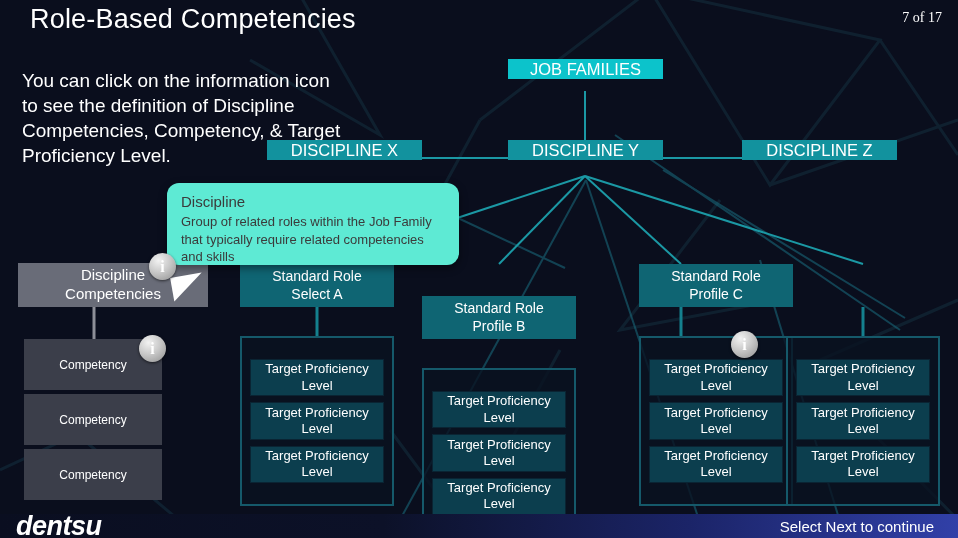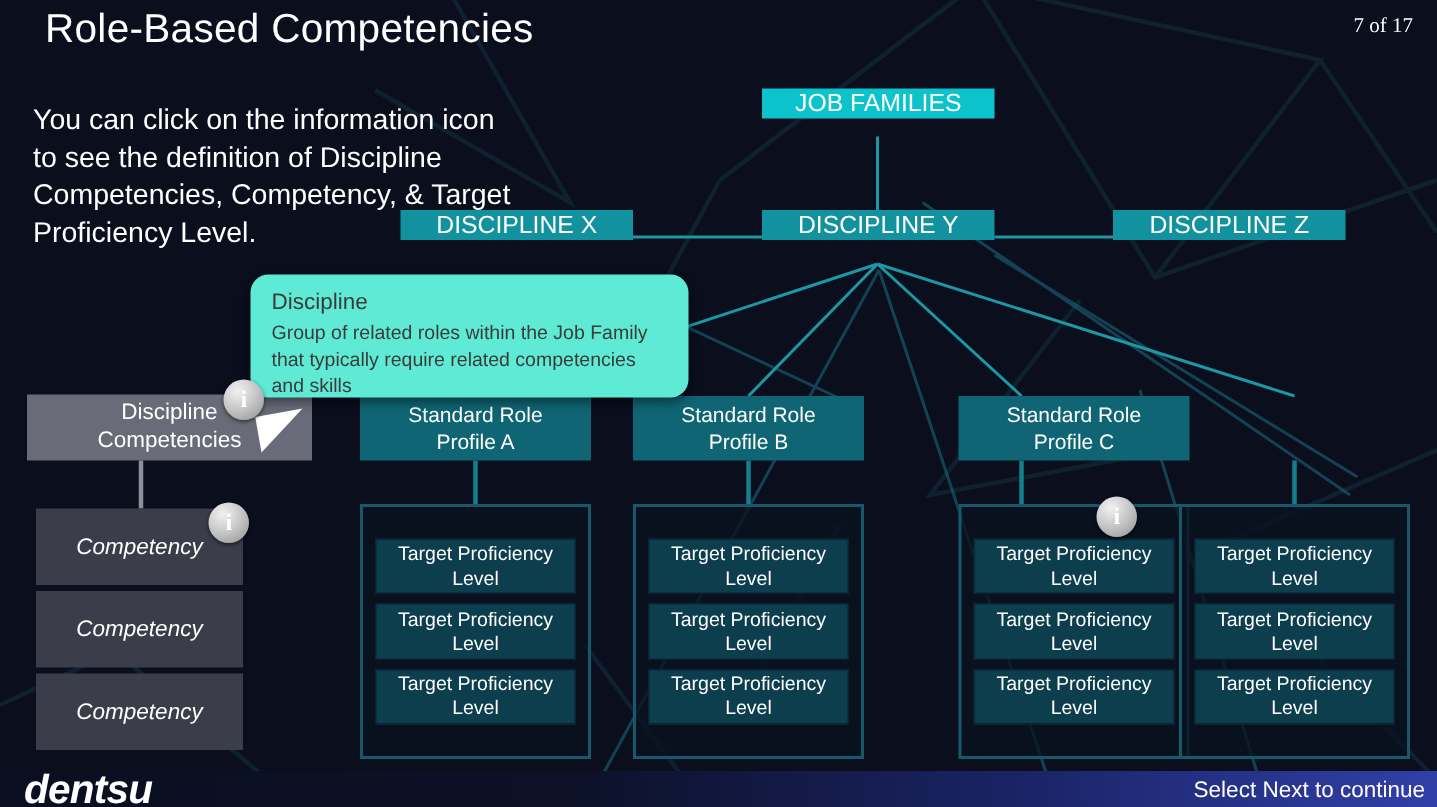--- a/index.html
+++ b/index.html
@@ -13,39 +13,39 @@
   .title{position:absolute;left:30px;top:4px;font-size:27px;font-weight:400;letter-spacing:.2px;z-index:2;margin:0;}
   .instructions{position:absolute;left:22px;top:68px;width:320px;font-size:19px;line-height:1.32;z-index:2;margin:0;}
   .node{
     position:absolute;display:flex;align-items:center;justify-content:center;
     text-align:center;z-index:2;box-sizing:border-box;line-height:1.25;
   }
   .jf{left:508px;top:59px;width:155px;height:20px;background:var(--accent-bright,#0cc3cb);font-size:16.5px;}
   .disc{top:140px;width:155px;height:20px;background:var(--accent-mid,#12929e);font-size:16.5px;}
   .disc-x{left:267px;} .disc-y{left:508px;} .disc-z{left:742px;}
   .profile{top:264px;width:154px;height:43px;background:var(--accent-deep,#0f6573);font-size:14px;padding:2px 14px;}
-  .col-a{left:240px;} .col-b{left:422px;} .col-c{left:604px;margin-left:35px;} .col-d{left:786px;}
+  .col-a{left:240px;} .col-b{left:422px;margin-top:32px;} .col-c{left:604px;margin-left:35px;} .col-d{left:786px;}
   .tpl-container{
     position:absolute;top:336px;width:154px;height:170px;z-index:2;box-sizing:border-box;
     border:2px solid var(--tpl-container-border,#15596a);background:rgba(9,18,32,.78);
     display:flex;flex-direction:column;gap:6px;padding:21px 8px;
   }
   .tpl{
     flex:1;background:var(--tpl-box,#0c3e4e);border:1px solid #0a2433;
     display:flex;align-items:center;justify-content:center;text-align:center;
     font-size:13px;line-height:1.25;padding:0 6px;
   }
   .gray-header{
     position:absolute;left:18px;top:263px;width:154px;height:44px;background:var(--gray-header,#696c78);
     display:flex;align-items:center;justify-content:center;text-align:center;
     font-size:15px;line-height:1.25;z-index:2;padding:0 18px;box-sizing:content-box;
   }
   .gray-item{
     position:absolute;left:24px;width:138px;height:51px;background:var(--gray-item,#3b3e4a);
-    display:flex;align-items:center;justify-content:center;text-align:center;font-size:15px;z-index:2;font-style:italic;
+    display:flex;align-items:center;justify-content:center;text-align:center;font-size:12px;z-index:2;
   }
   .info-icon{
     position:absolute;width:27px;height:27px;border-radius:50%;z-index:5;cursor:pointer;
     background:radial-gradient(circle at 35% 28%,#f2f2f2,#c9c9c9 45%,#8f8f8f);
     box-shadow:0 1px 3px rgba(0,0,0,.6);
     display:flex;align-items:center;justify-content:center;
     color:#fff;font-size:16px;font-weight:bold;font-family:"Liberation Serif",serif;
   }
   .tooltip{
     position:absolute;left:167px;top:153px;width:292px;height:82px;background:#5eead4;border-radius:12px;
@@ -56,21 +56,21 @@
     border-top:24px solid #fff;border-right:32px solid transparent;
     transform:rotate(-10deg);
   }
   .tooltip-title{margin:0;padding:10px 14px 3px;font-size:15px;font-weight:400;}
   .tooltip-body{margin:0;padding:0 14px;font-size:13px;line-height:1.35;}
   .footer-bar{
     position:absolute;left:0;top:514px;width:958px;height:24px;z-index:6;
     background:linear-gradient(90deg,#0a0e20 0%,#0c1128 40%,#1b2468 72%,var(--footer-gradient-end,#3140a8) 100%);
     display:flex;align-items:center;justify-content:flex-end;
   }
-  .footer-cta{font-size:15px;padding-right:8px;}
+  .footer-cta{font-size:15px;padding-right:24px;}
   .brand{
     position:absolute;left:16px;top:511px;font-size:27px;font-weight:bold;z-index:7;
     letter-spacing:-.5px;
     font-style:italic;
   }
 </style>
 </head>
 <body>
 
 <div id="canvas">
@@ -115,21 +115,21 @@
 
   <div class="pagenum">7 of 17</div>
   <h1 class="title">Role-Based Competencies</h1>
   <p class="instructions">You can click on the information icon to see the definition of Discipline Competencies, Competency, &amp; Target Proficiency Level.</p>
 
   <div class="node jf">JOB FAMILIES</div>
   <div class="node disc disc-x">DISCIPLINE X</div>
   <div class="node disc disc-y">DISCIPLINE Y</div>
   <div class="node disc disc-z">DISCIPLINE Z</div>
 
-  <div class="node profile col-a">Standard Role Profile A</div>
+  <div class="node profile col-a">Standard Role Select A</div>
   <div class="tpl-container col-a">
     <div class="tpl">Target Proficiency Level</div>
     <div class="tpl">Target Proficiency Level</div>
     <div class="tpl">Target Proficiency Level</div>
   </div>
 
   <div class="node profile col-b">Standard Role Profile B</div>
   <div class="tpl-container col-b">
     <div class="tpl">Target Proficiency Level</div>
     <div class="tpl">Target Proficiency Level</div>

